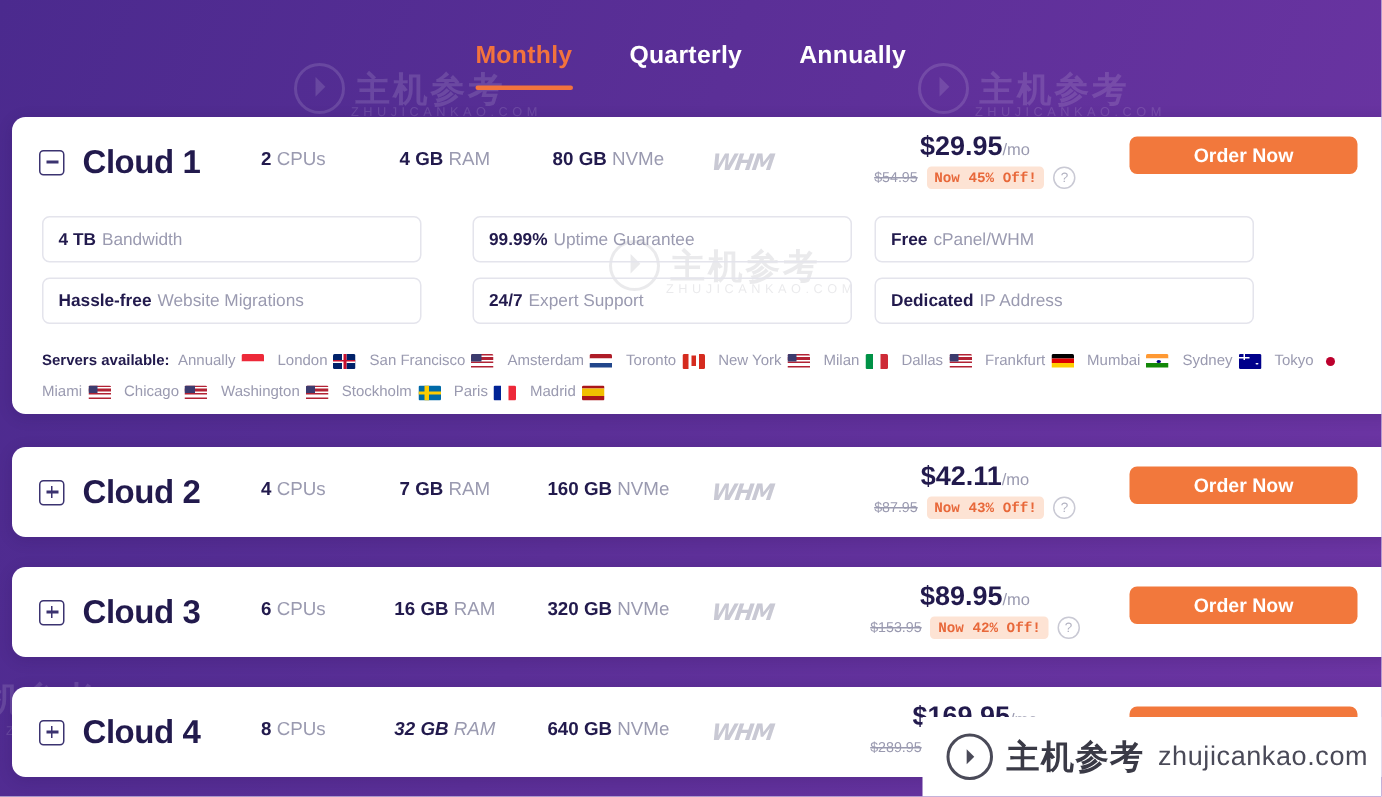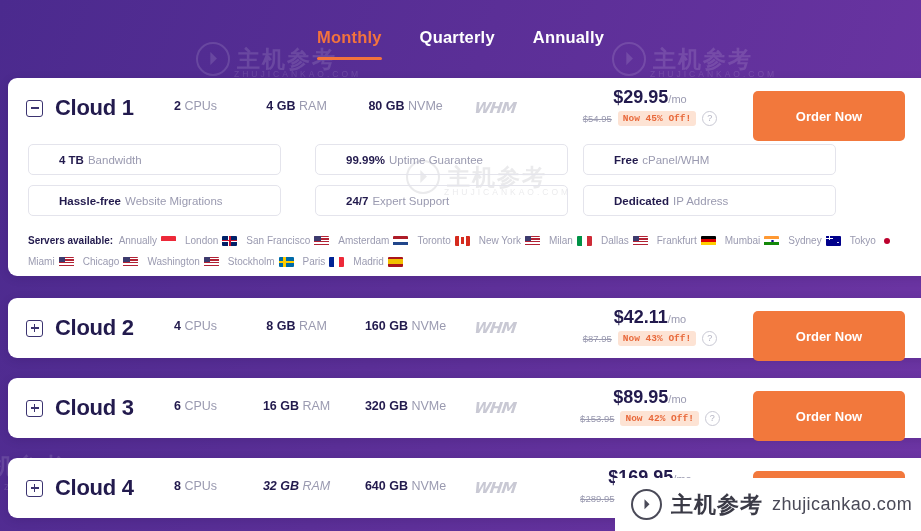--- a/index.html
+++ b/index.html
@@ -41,27 +41,27 @@
 
   .price-wrap{display:flex;flex-direction:column;align-items:center;position:absolute;}
   .price-main{font-size:18px;font-weight:700;color:#221a4d;white-space:nowrap;line-height:1.1;}
   .price-main .per{font-size:11px;color:#9a9ab0;font-weight:400;}
   .price-sub{display:flex;align-items:center;gap:6px;margin-top:3px;}
   .old-price{font-size:9.5px;color:#9a9ab0;text-decoration:line-through;white-space:nowrap;}
   .badge{background:#fde3d4;color:#e8683a;font-size:9.5px;font-weight:700;border-radius:3px;padding:2px 5px;white-space:nowrap;font-family:Liberation Mono, monospace;}
   .qmark{width:13px;height:13px;border-radius:50%;border:1px solid #c9c9d4;color:#b3b3c2;
          font-size:9px;display:flex;align-items:center;justify-content:center;cursor:pointer;}
 
-  .order-btn{position:absolute;width:152px;height:50px;background:#f2783c;border-radius:5px;color:#fff;
+  .order-btn{position:absolute;width:152px;height:25px;background:#f2783c;border-radius:5px;color:#fff;
              font-size:13px;font-weight:700;display:flex;align-items:center;justify-content:center;cursor:pointer;border:none;}
 
   
   .features{display:flex;flex-wrap:wrap;padding:6px 20px 2px 20px;box-sizing:border-box;}
   .pill{width:253px;height:31px;border:1px solid #e4e4ec;border-radius:5px;display:flex;align-items:center;
-        padding-left:30px;box-sizing:border-box;font-size:11.5px;color:#9a9ab0;margin:0 34px 10px 0;position:relative;z-index:2;background:transparent;}
+        padding-left:10px;box-sizing:border-box;font-size:11.5px;color:#9a9ab0;margin:0 34px 10px 0;position:relative;z-index:2;background:transparent;}
   .pill b{color:#221a4d;font-weight:700;margin-right:4px;}
   .pill:nth-child(3n){margin-right:15px;}
 
   
   .servers{padding:2px 20px 14px 20px;font-size:10px;color:#9a9ab0;line-height:21px;position:relative;z-index:2;}
   .servers b{color:#221a4d;font-weight:700;font-size:10px;}
   .loc{white-space:nowrap;margin-right:9px;display:inline-flex;align-items:center;gap:4px;}
   .flag{display:inline-block;width:15px;height:10px;border-radius:1px;overflow:hidden;position:relative;vertical-align:middle;flex:0 0 auto;}
   .flag i{position:absolute;display:block;}
 </style>
@@ -304,21 +304,21 @@
         </span></span>
   </div>
 </div>
 
 <div class="card" style="top:298px;height:60px;">
   <div class="row">
     <div class="toggle plus"></div>
     <div class="plan-name">Cloud 2</div>
     <div class="specs">
       <div class="spec" style="width:96px;"><b>4</b> <span>CPUs</span></div>
-      <div class="spec" style="width:106px;"><b>8 GB</b> <span>RAM</span></div>
+      <div class="spec" style="width:106px;"><b>7 GB</b> <span>RAM</span></div>
       <div class="spec" style="width:112px;"><b>160 GB</b> <span>NVMe</span></div>
       <div class="whm" style="width:66px;text-align:center;">WHM</div>
     </div>
     <div class="price-wrap" style="left:562px;top:10px;width:160px;">
       <div class="price-main"><span>$42.11</span><span class="per">/mo</span></div>
       <div class="price-sub">
         <span class="old-price">$87.95</span>
         <span class="badge">Now 43% Off!</span>
         <span class="qmark">?</span>
       </div>

